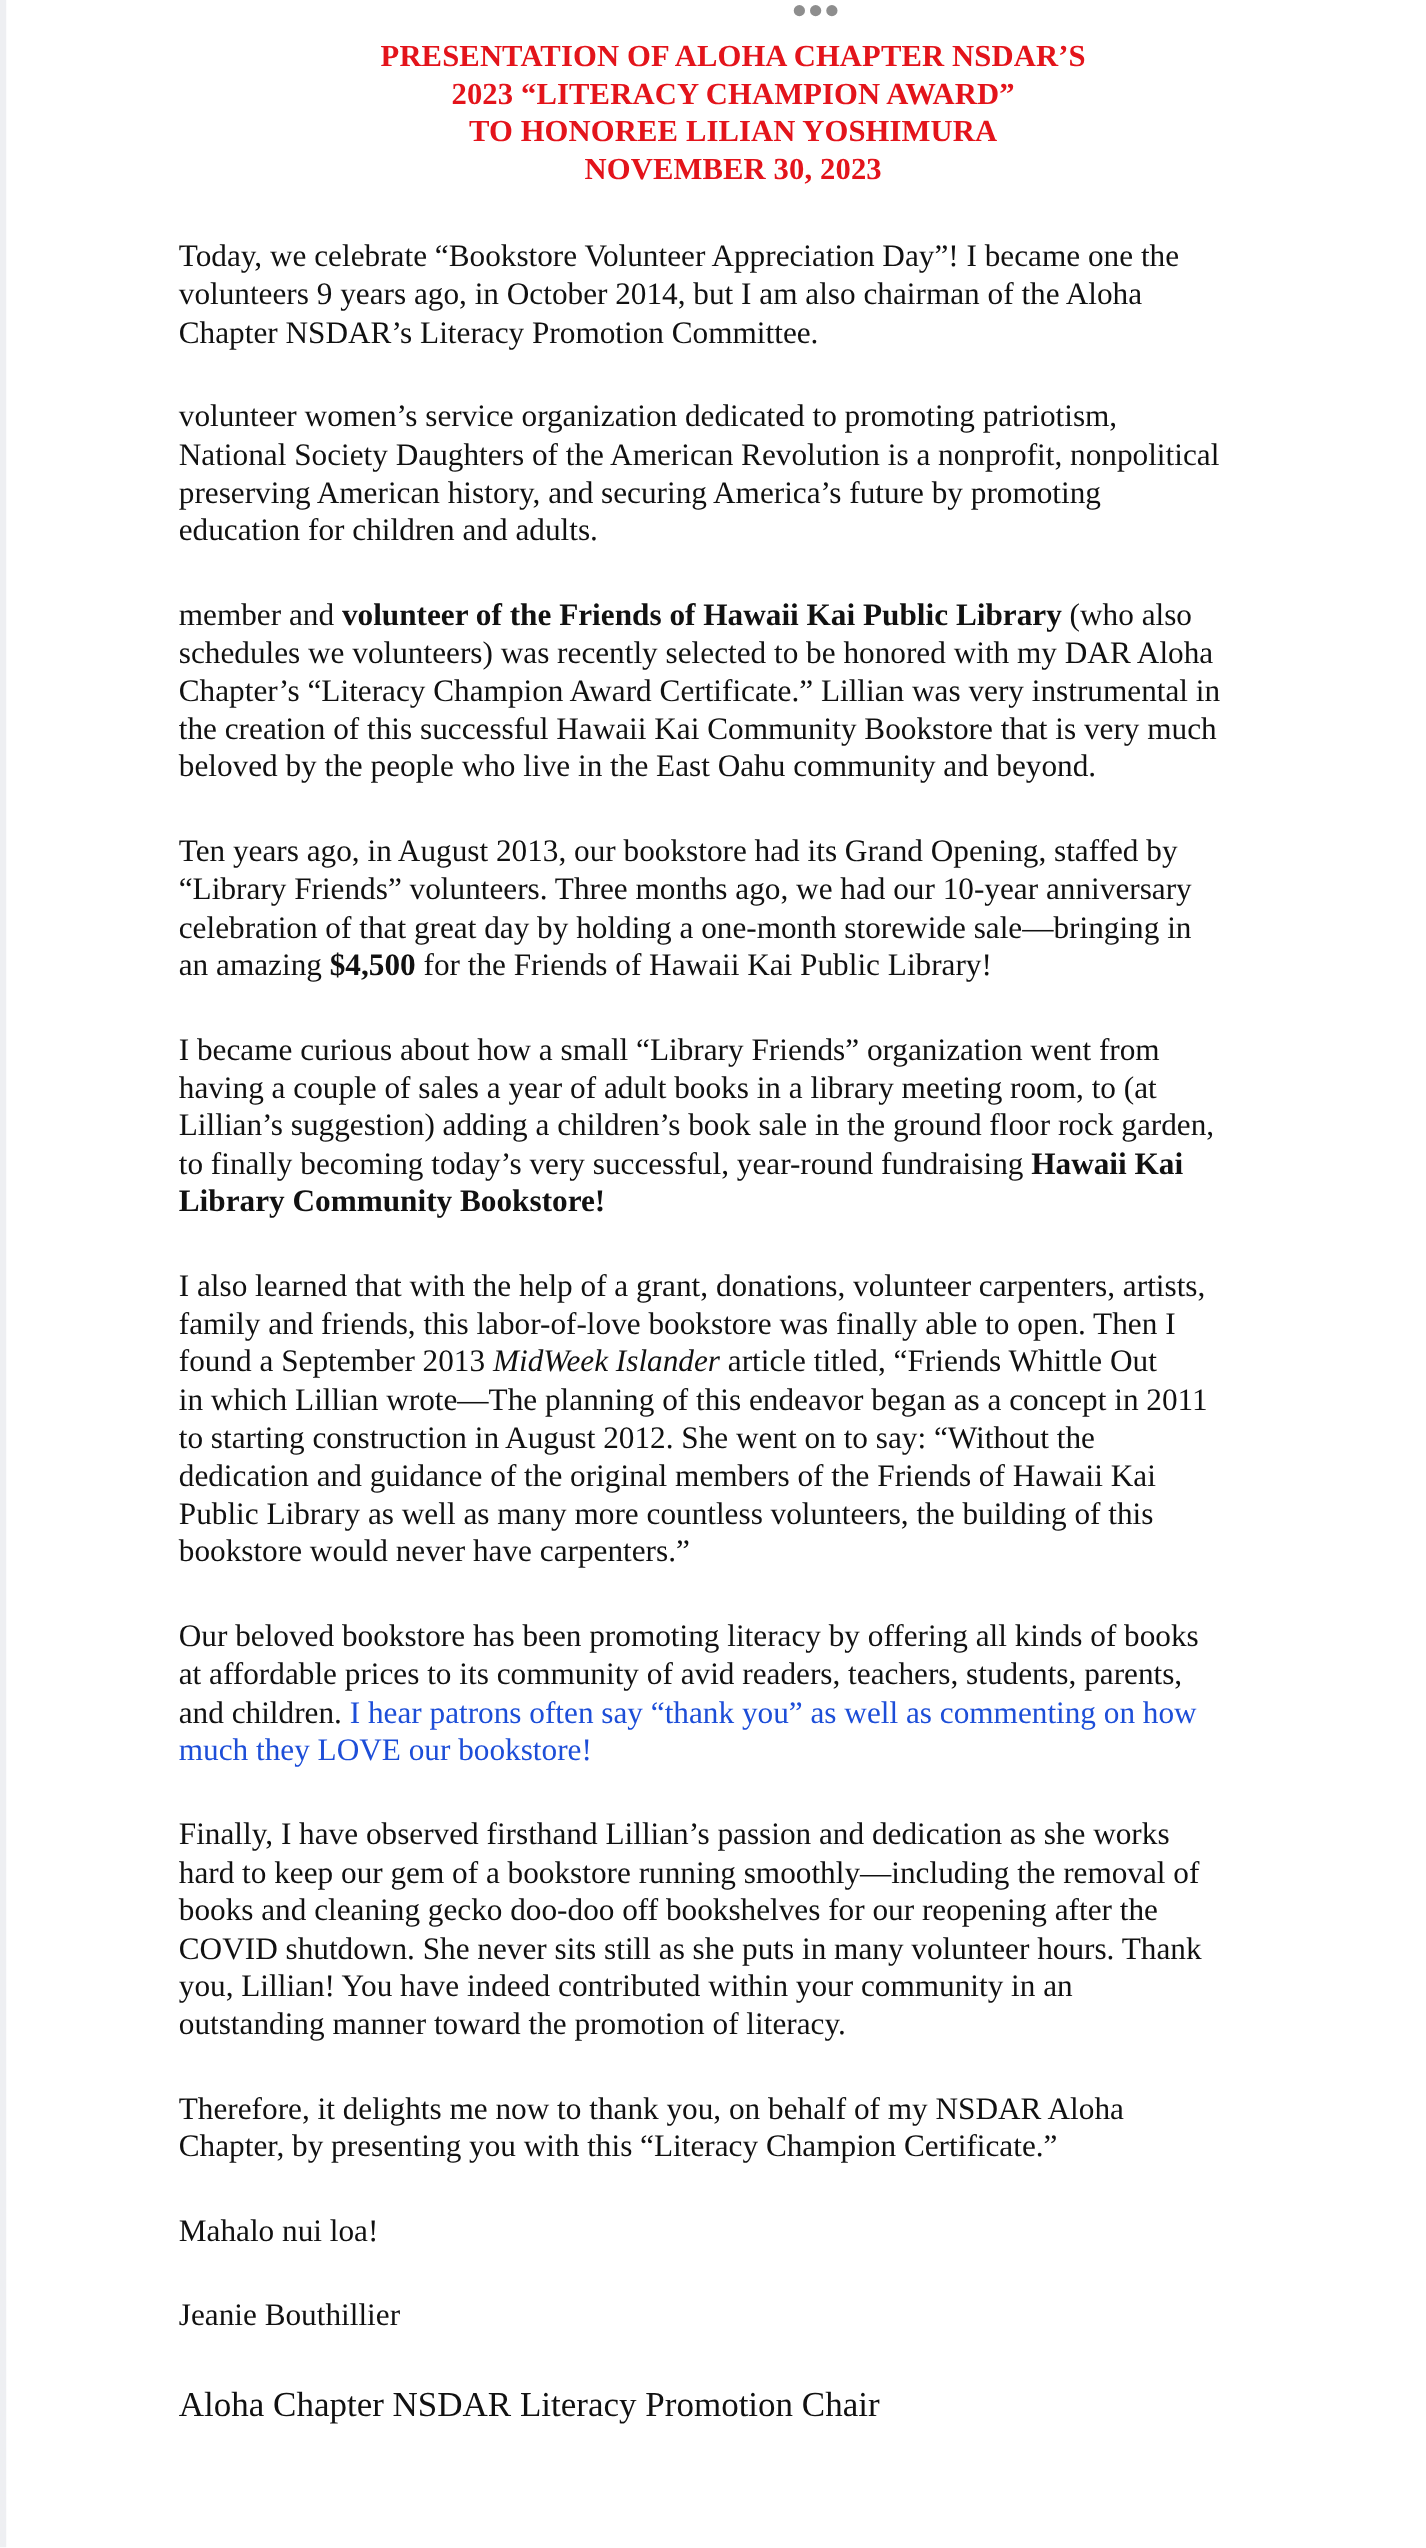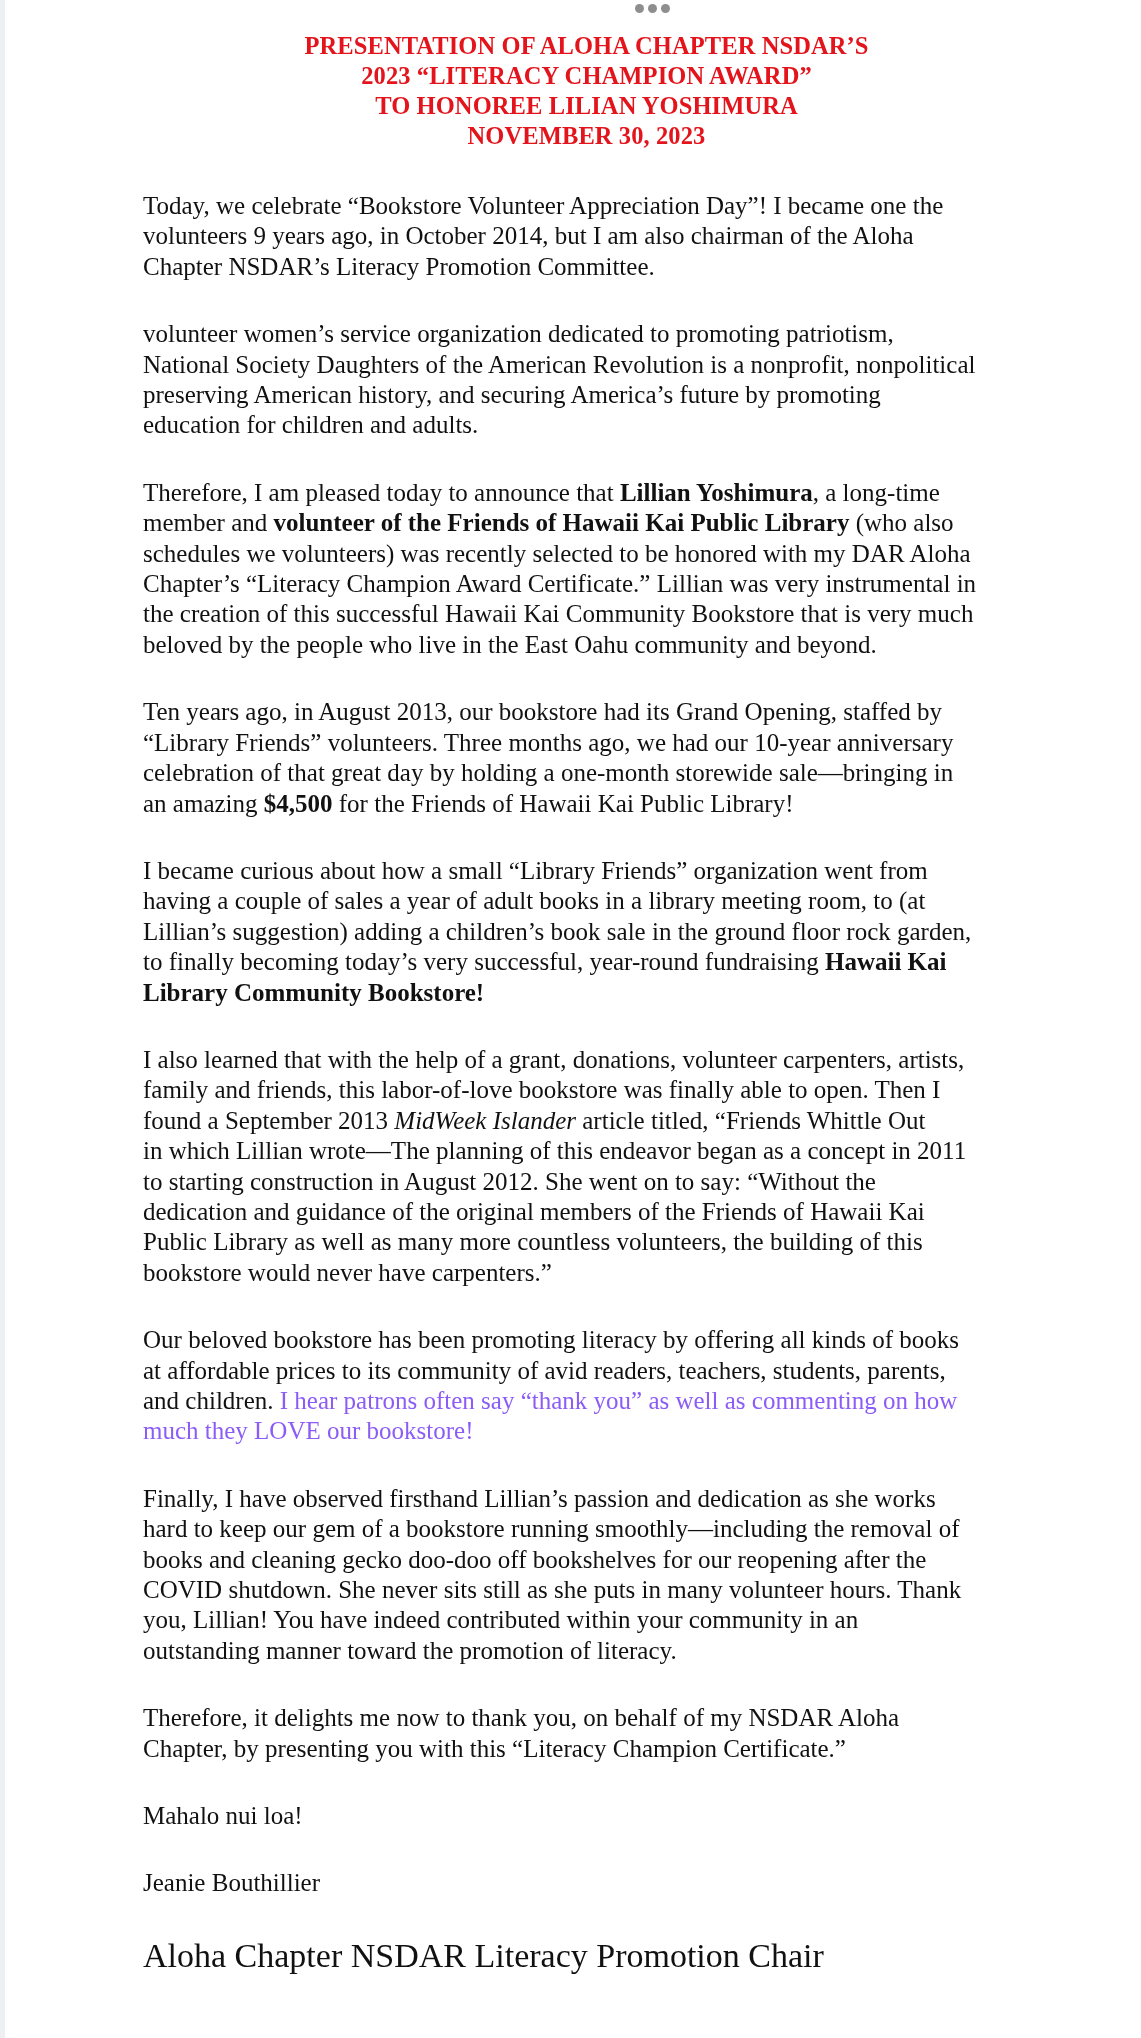--- a/index.html
+++ b/index.html
@@ -37,24 +37,24 @@
   .body {
     position: absolute; top: 191px; left: 143px; width: 900px;
     font-size: 25px;
     line-height: 30.4px;
   }
   .body p {
     margin: 0 0 37px 0;
     white-space: nowrap;
   }
   .body p .ln { display: block; }
-  .gray { color: #8b5cf6; }
+  .gray { color: #1d4ed8; }
   .sig-name { margin: 0; }
   .sig-title {
-    font-size: 34px;
+    font-size: 28px;
     line-height: 40px;
     margin: 0;
   }
   .closing { }
   b { font-weight: bold; }
   i { font-style: italic; }
 </style>
 </head>
 <body>
 
@@ -82,21 +82,20 @@
   </p>
 
   <p>
     <span class="ln">volunteer women’s service organization dedicated to promoting patriotism,</span>
     <span class="ln">National Society Daughters of the American Revolution is a nonprofit, nonpolitical</span>
     <span class="ln">preserving American history, and securing America’s future by promoting</span>
     <span class="ln">education for children and adults.</span>
   </p>
 
   <p>
-    <span class="ln"><span>Therefore, I am pleased today to announce that </span><b>Lillian Yoshimura</b><span>, a long-time</span></span>
     <span class="ln"><span>member and </span><b>volunteer of the Friends of Hawaii Kai Public Library</b><span> (who also</span></span>
     <span class="ln">schedules we volunteers) was recently selected to be honored with my DAR Aloha</span>
     <span class="ln">Chapter’s “Literacy Champion Award Certificate.” Lillian was very instrumental in</span>
     <span class="ln">the creation of this successful Hawaii Kai Community Bookstore that is very much</span>
     <span class="ln">beloved by the people who live in the East Oahu community and beyond.</span>
   </p>
 
   <p>
     <span class="ln">Ten years ago, in August 2013, our bookstore had its Grand Opening, staffed by</span>
     <span class="ln">“Library Friends” volunteers. Three months ago, we had our 10-year anniversary</span>

